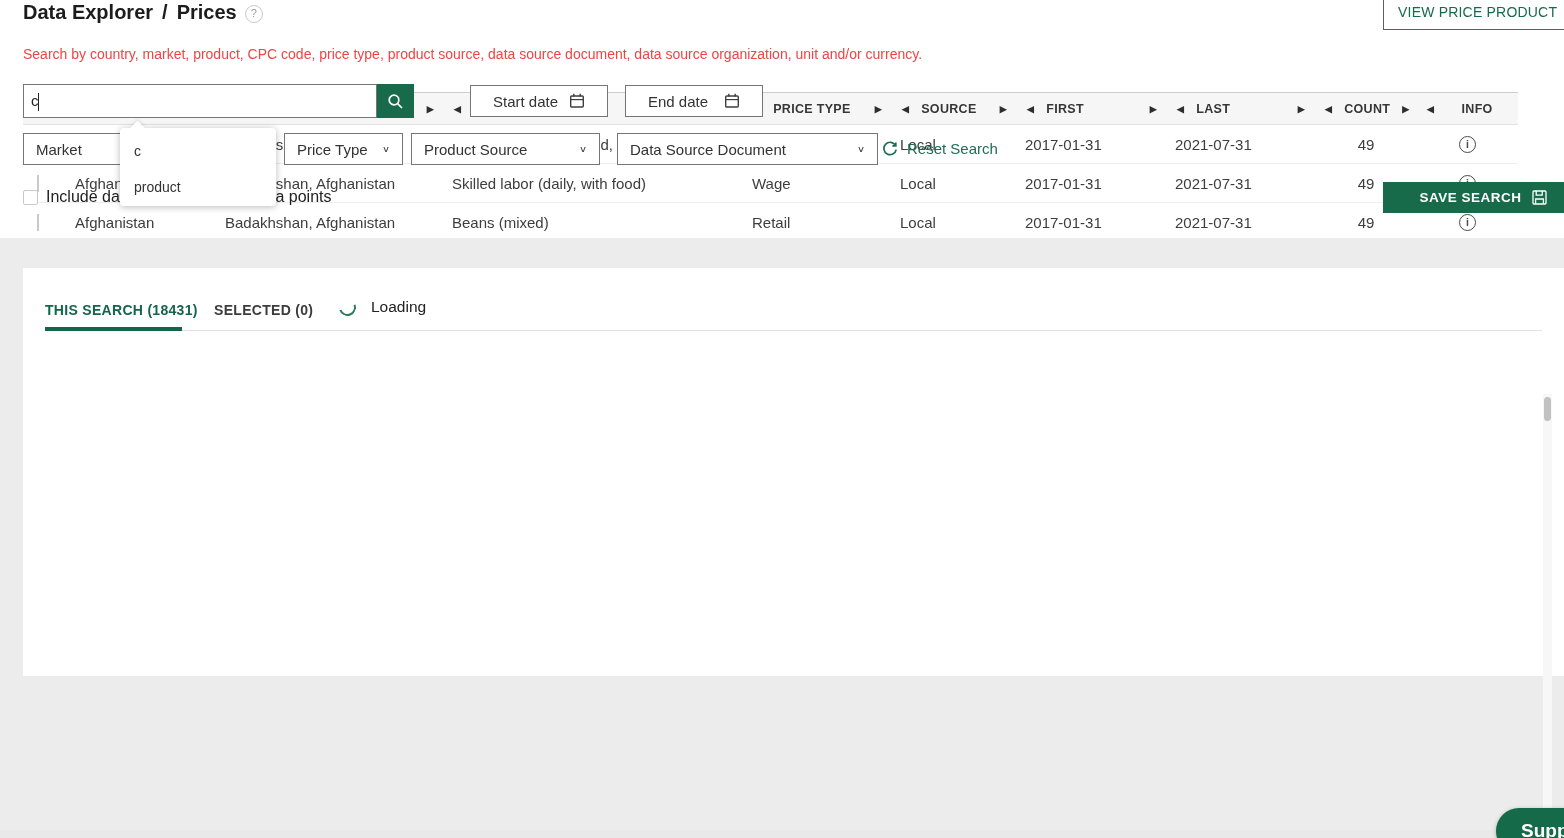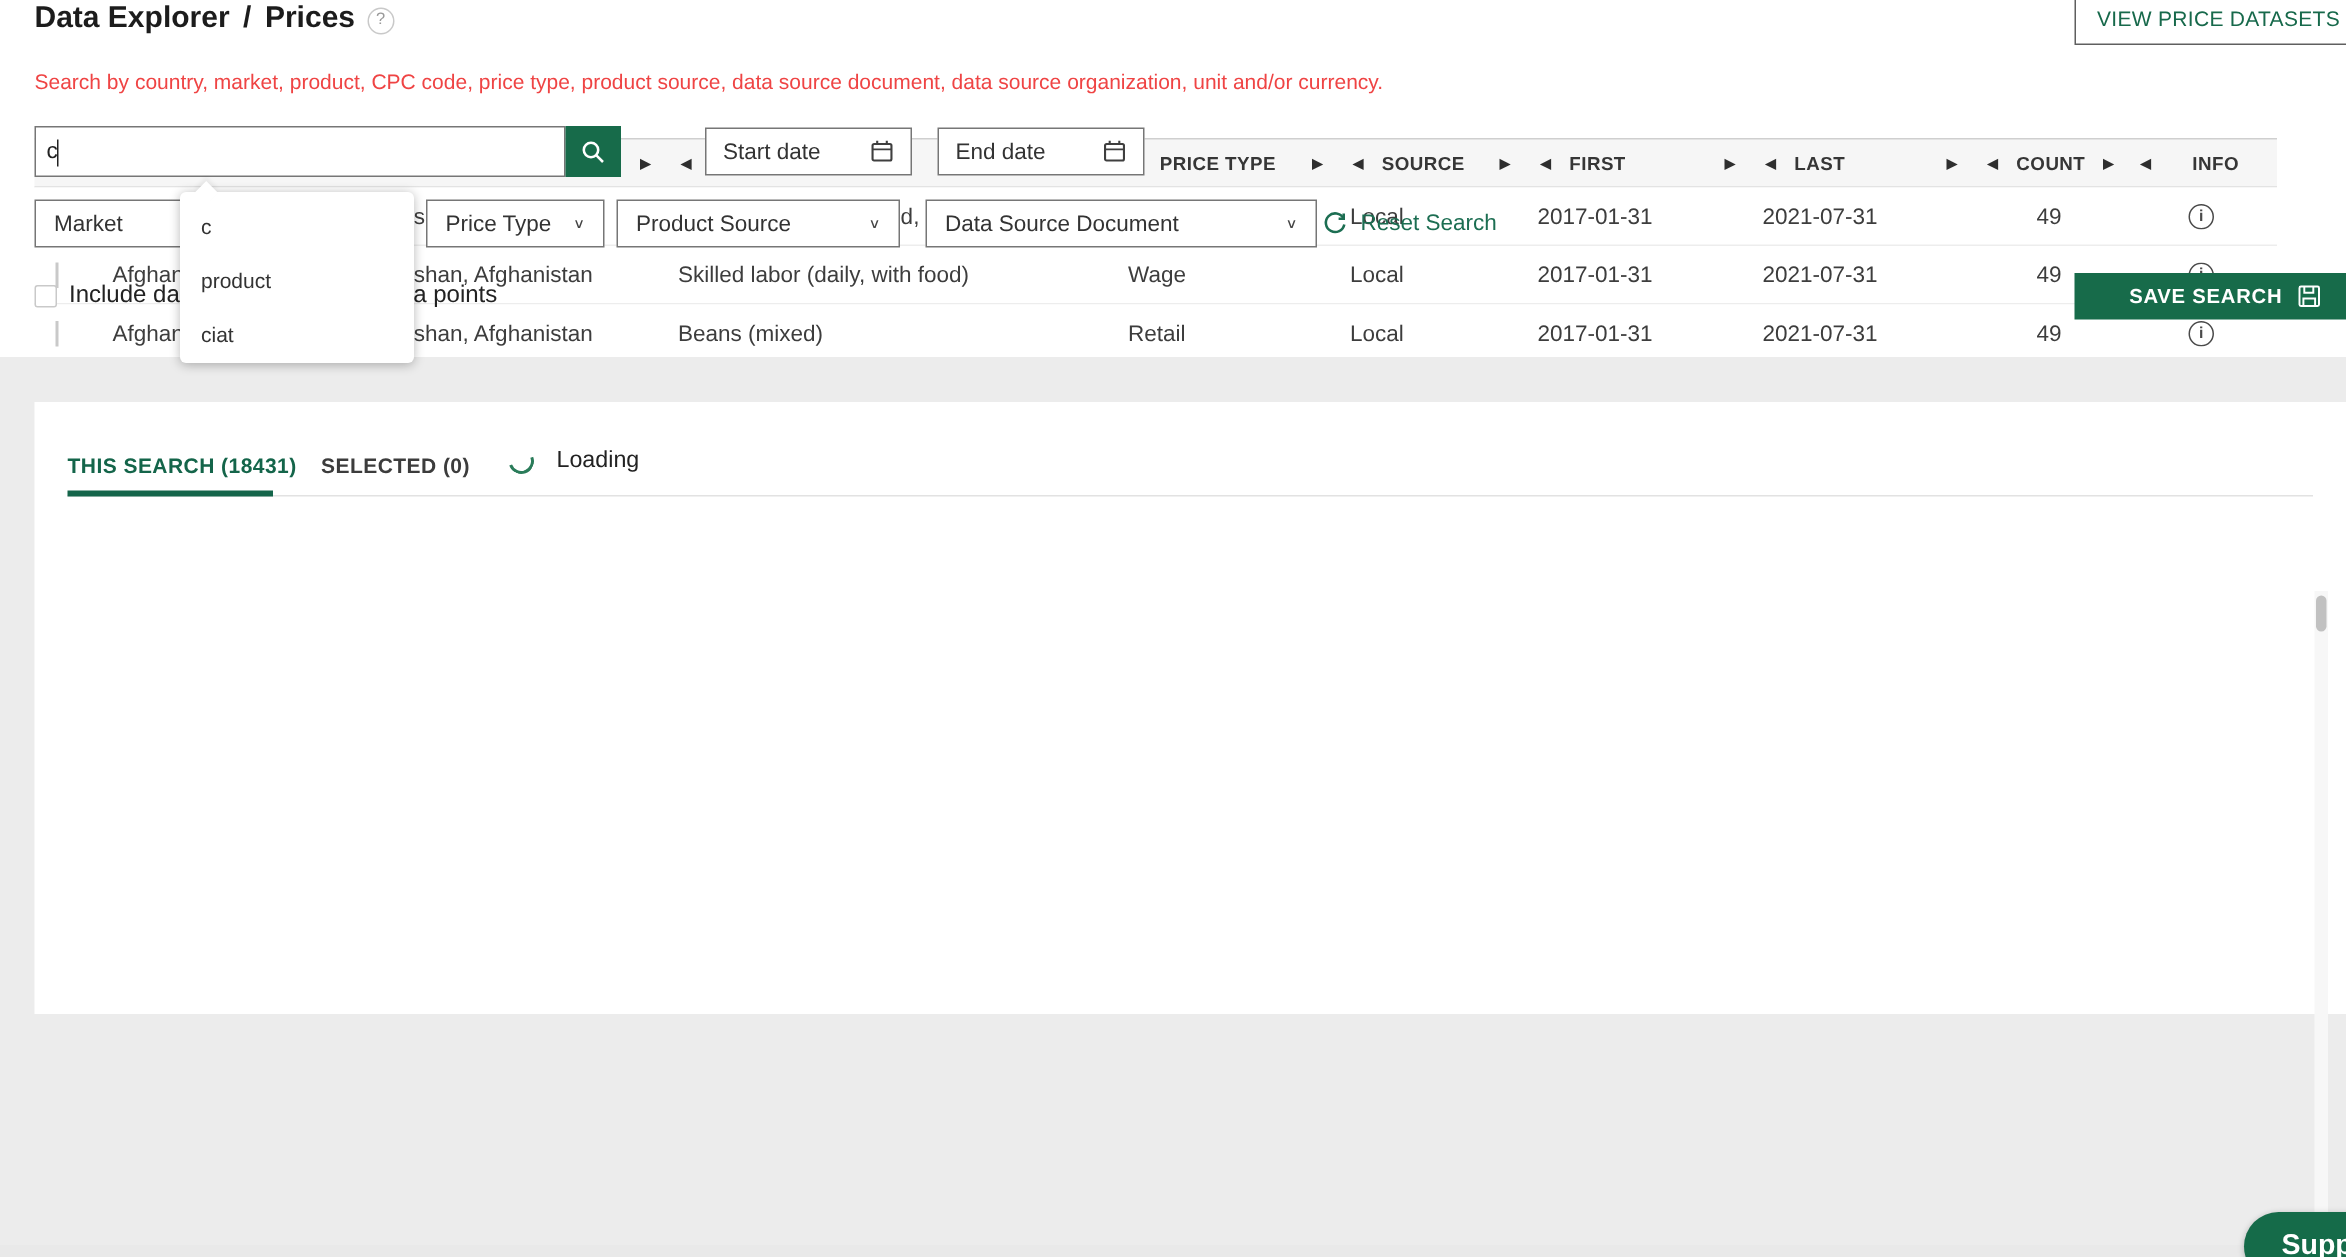--- a/index.html
+++ b/index.html
@@ -17,21 +17,21 @@
                    color:#17694b; font-size:14px; letter-spacing:.2px; cursor:pointer; z-index:10;}
   .subtitle { position:absolute; left:23px; top:46px; font-size:14px; color:#ef4444; z-index:10; }
 
   .search-box { position:absolute; left:23px; top:84px; width:354px; height:34px; border:1px solid #767676;
                 background:#fff; z-index:10; }
   .search-box .qtext { position:absolute; left:7px; top:7px; font-size:15px; color:#222; }
   .search-box .caret { position:absolute; left:14px; top:8px; width:1px; height:18px; background:#222; }
   .search-btn { position:absolute; left:377px; top:84px; width:37px; height:34px; background:#176b4a; border:none;
                 display:flex; align-items:center; justify-content:center; cursor:pointer; z-index:10;}
   .date-input { position:absolute; top:85px; height:32px; width:138px; border:1px solid #767676; background:#fff;
-                display:flex; align-items:center; justify-content:space-between; padding:0 11px; font-size:15px;
+                display:flex; align-items:center; justify-content:space-between; padding:0 22px; font-size:15px;
                 color:#333; cursor:pointer; z-index:10;}
   #start-date { left:470px; } #end-date { left:625px; }
 
   .dd { position:absolute; top:133px; height:32px; border:1px solid #767676; background:#fff; display:flex;
         align-items:center; justify-content:space-between; padding:0 12px; font-size:15px; color:#333;
         cursor:pointer; z-index:10;}
   .dd .chev { font-size:11px; color:#444; transform:scaleY(.8); }
   #dd-market { left:23px; width:253px; }
   #dd-pricetype { left:284px; width:119px; }
   #dd-prodsource { left:411px; width:189px; }
@@ -99,21 +99,21 @@
   svg { display:block; }
 </style>
 </head>
 <body>
 
 <div class="page-title">
   <span>Data Explorer</span><span class="sep">/</span><span>Prices</span><span class="help-circle">?</span>
 </div>
 
 <div class="view-datasets">
-  <span>VIEW PRICE DATASETS</span>
+  <span>VIEW PRICE PRODUCT</span>
 
 </div>
 
 <div class="subtitle">Search by country, market, product, CPC code, price type, product source, data source document, data source organization, unit and/or currency.</div>
 
 <div class="search-box">
   <span class="qtext">c</span>
   <span class="caret"></span>
 </div>
 <button class="search-btn">
@@ -187,21 +187,20 @@
         <rect x="1" y="1" width="13" height="13" rx="1" fill="none" stroke="#fff" stroke-width="1.3"></rect>
         <path d="M4.2 1 v4.2 h6 V1" fill="none" stroke="#fff" stroke-width="1.3"></path>
         <path d="M3.6 14 v-5 h7.8 v5" fill="none" stroke="#fff" stroke-width="1.3"></path>
       </svg>
   </span>
 </button>
 
 <div class="suggest-panel" id="suggest-panel">
     <div class="sg-item">c</div>
     <div class="sg-item">product</div>
-    <div class="sg-item">ciat</div>
   </div>
 
 <div class="gray-bg"></div>
 
 <div class="card">
   <div class="tab" id="tab-this-search">THIS SEARCH (18431)</div>
   <div class="tab" id="tab-selected">SELECTED (0)</div>
   <div class="loading-wrap">
     <span class="spinner"></span>
     <span class="loading-text">Loading</span>

